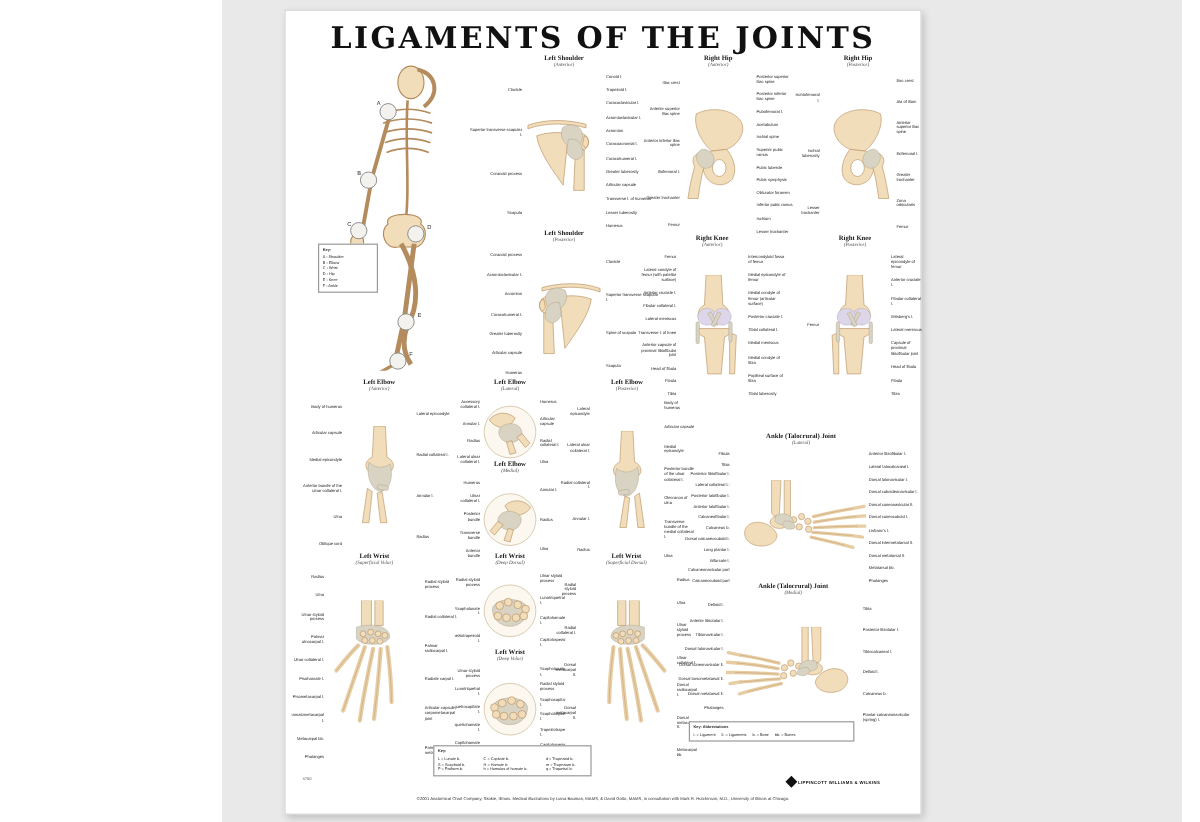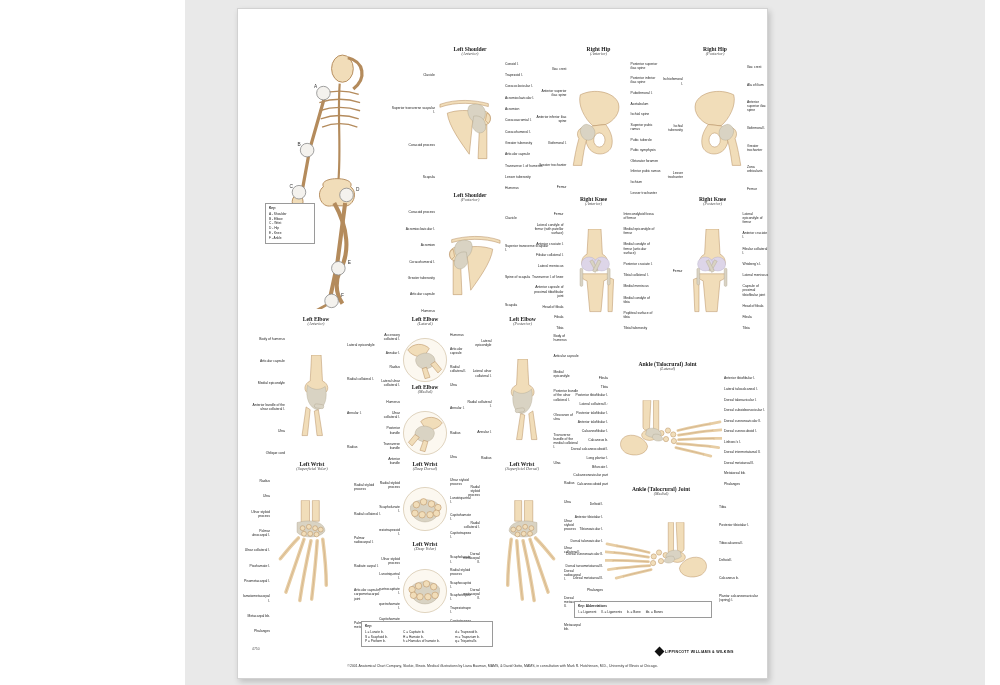--- a/index.html
+++ b/index.html
@@ -160,20 +160,21 @@
         <path d="M73,56 C76,80 78,102 78,122"></path>
       </g>
     </symbol>
   </defs>
 </svg>
 
 <div class="backdrop"></div>
 
 <div class="poster">
 
+  <div class="poster-title">LIGAMENTS OF THE JOINTS</div>
 
   <div class="panel" style="left:25px;top:42px;width:148px;height:270px;position:absolute;">
     <div class="art">
       <svg width="136" height="258" viewBox="0 0 100 190">
         <ellipse class="bone" cx="54" cy="13" rx="8" ry="10"></ellipse>
         <path class="thin" stroke-width="1.6" d="M52,24 C50,50 54,80 50,105"></path>
         <path class="thin" d="M38,32 Q52,27 66,32"></path>
           <path class="thin" d="M37,38 Q52,33 67,38"></path>
         <path class="thin" d="M37,44 Q52,39 67,44"></path>
           <path class="thin" d="M38,50 Q52,45 66,50"></path>

